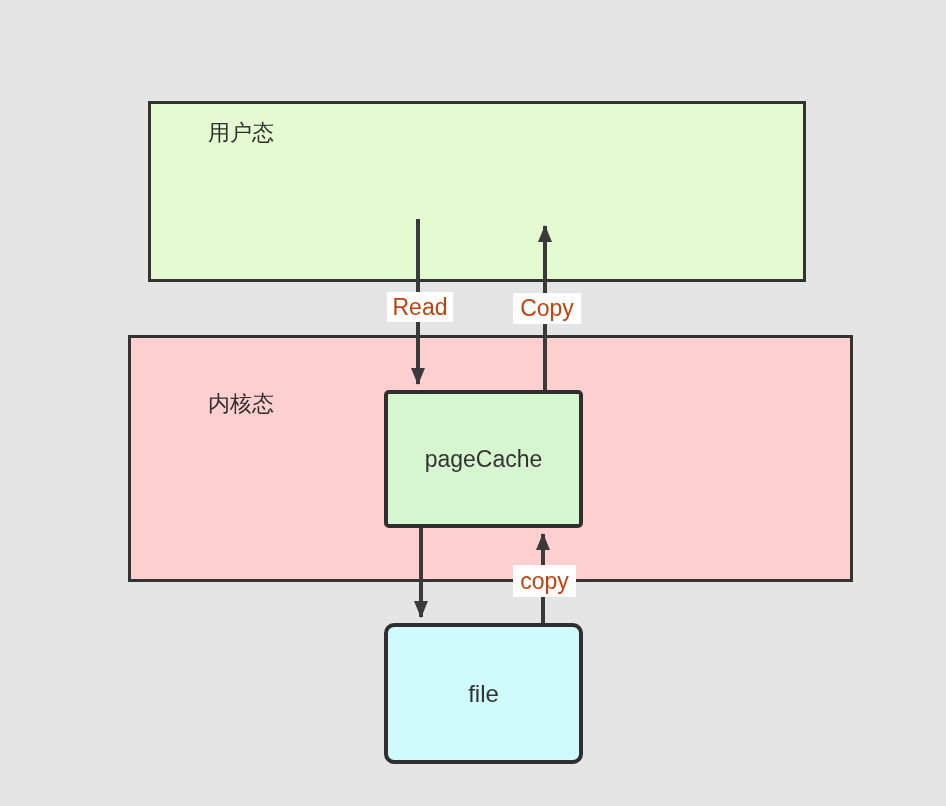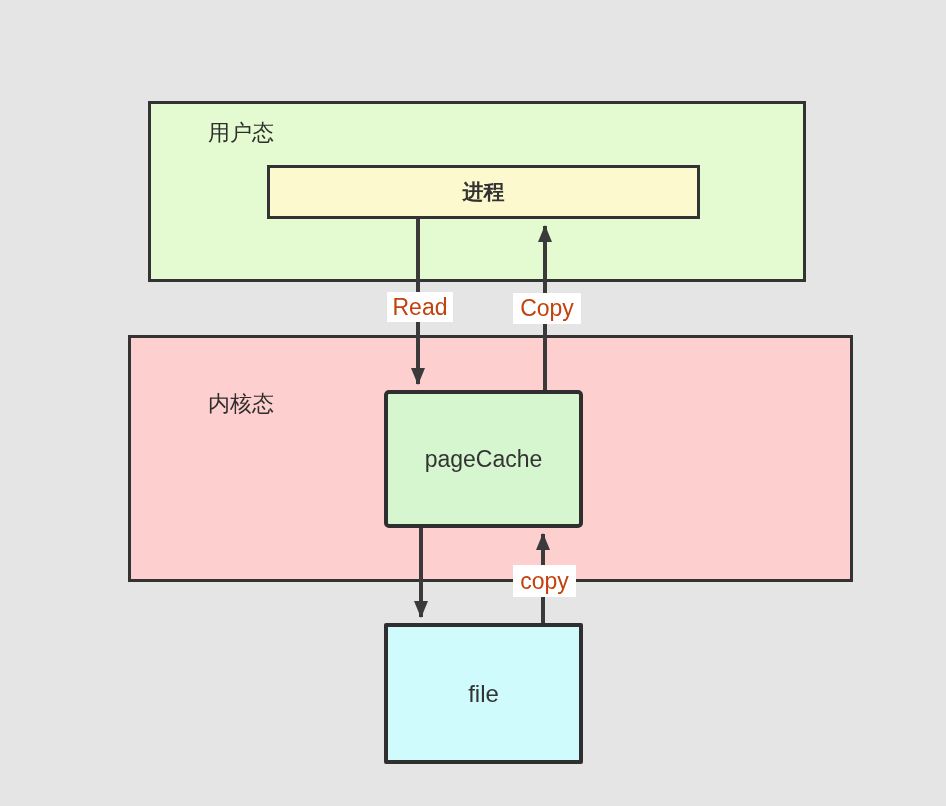--- a/index.html
+++ b/index.html
@@ -62,21 +62,21 @@
     background: #d6f6d0;
     border: 4px solid #2f2f2f;
     border-radius: 5px;
     font-size: 23px;
   }
   #file-node {
     left: 384px; top: 623px;
     width: 199px; height: 141px;
     background: #cffbfc;
     border: 4px solid #2f2f2f;
-    border-radius: 2px;
+    border-radius: 10px;
     font-size: 24px;
   }
 
   #arrow-layer {
     position: absolute;
     left: 0; top: 0;
     width: 946px; height: 806px;
     pointer-events: none;
   }
 
@@ -101,23 +101,20 @@
 <div id="canvas">
 
   <div id="user-mode-region" class="region">
     <span id="user-mode-label" class="region-label">用户态</span>
   </div>
 
   <div id="kernel-mode-region" class="region">
     <span id="kernel-mode-label" class="region-label">内核态</span>
   </div>
 
-  <div id="process-node" class="node">
-    <span>进程</span>
-  </div>
 
   <div id="pagecache-node" class="node">
     <span>pageCache</span>
   </div>
 
   <div id="file-node" class="node">
     <span>file</span>
   </div>
 
   <svg id="arrow-layer" viewBox="0 0 946 806" xmlns="http://www.w3.org/2000/svg">

